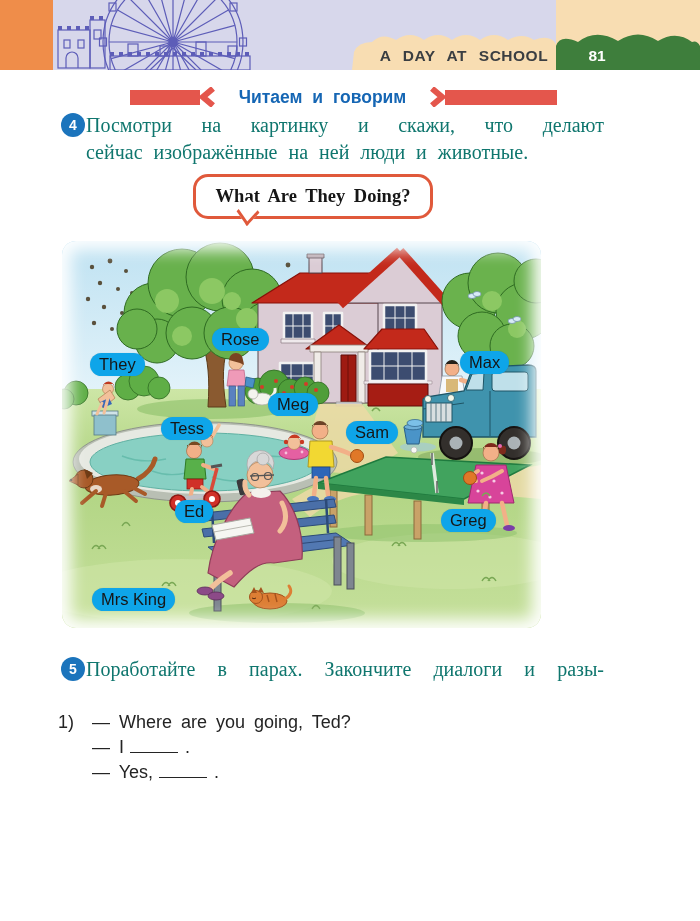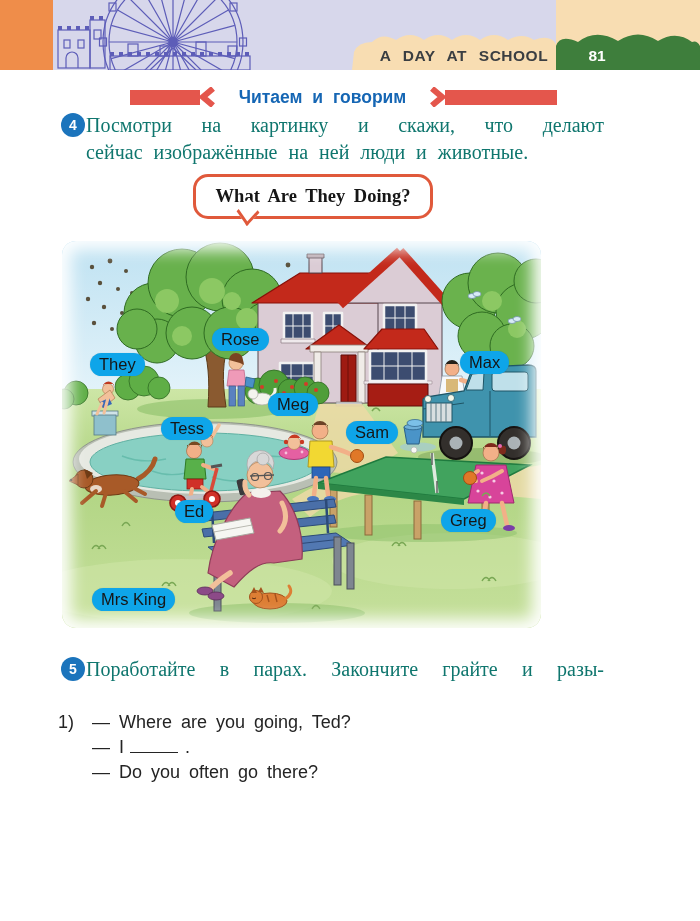--- a/index.html
+++ b/index.html
@@ -499,36 +499,33 @@
     <span class="pill lb-max">Max</span>
     <span class="pill lb-sam">Sam</span>
     <span class="pill lb-ed">Ed</span>
     <span class="pill lb-kate">Greg</span>
     <span class="pill lb-mrsking">Mrs King</span>
   </div>
 
   <div class="ex" style="top:656px;">
     <div class="badge">5</div>
     <div class="ex-text">
-      <div class="just">Поработайте в парах. Закончите грайте и разы-</div>
+      <div class="just">Поработайте в парах. Закончите диалоги и разы-</div>
     </div>
   </div>
 
   <div class="dialog">
     <div class="dlg-line">
       <span class="dlg-num">1)</span>
       <span>— Where are you going, Ted?</span>
     </div>
     <div class="dlg-line indent">
       <span>— I</span>
       <span class="blank"></span>
       <span>.</span>
-    </div>
-    <div class="dlg-line indent">
-      <span>— Do you often go there?</span>
     </div>
     <div class="dlg-line indent">
       <span>— Yes,</span>
       <span class="blank"></span>
       <span>.</span>
     </div>
     <div class="dlg-line indent">
       <span>— I</span>
       <span class="blank"></span>
       <span>.</span>

